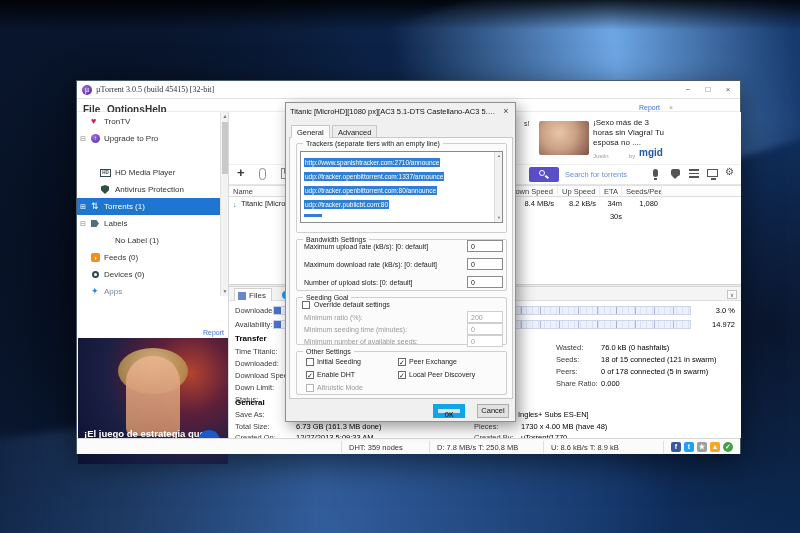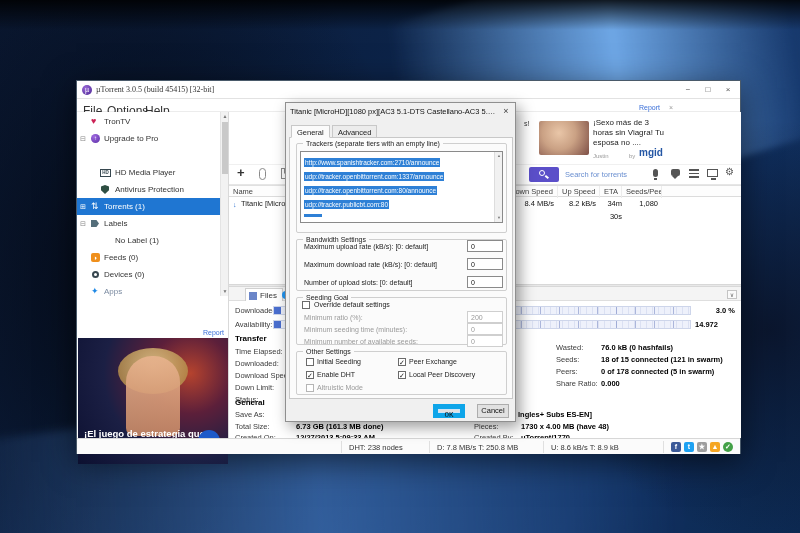--- a/index.html
+++ b/index.html
@@ -14,21 +14,21 @@
   .ws5{left:560px;top:120px;width:420px;height:420px;background:radial-gradient(closest-side,rgba(10,18,38,.85),rgba(10,18,38,0));}
 
   .appwin{position:absolute;left:76px;top:80px;width:665px;height:374px;background:#f0f0f0;
     border:1px solid #4a5a6a;box-shadow:0 8px 30px rgba(0,0,0,.55);}
   .t{position:absolute;white-space:nowrap;font-size:8px;line-height:10px;color:#222;}
   .titlebar{position:absolute;left:0;top:0;width:100%;height:18px;background:#fff;border-bottom:1px solid #e2e2e2;}
   .appicon{position:absolute;left:5px;top:4px;width:10px;height:10px;border-radius:50%;
     background:radial-gradient(circle at 35% 30%,#9a6ad8,#4a2492);color:#fff;font-size:7px;line-height:10px;text-align:center;}
   .wctl{position:absolute;top:3px;width:16px;height:12px;text-align:center;font-size:8px;color:#555;line-height:12px;}
   .menubar{position:absolute;left:0;top:18px;width:100%;height:13px;background:#fff;border-bottom:1px solid #ececec;}
-  .menuitem{position:absolute;top:4px;font-size:12px;color:#333;padding:1px 4px;}
+  .menuitem{position:absolute;top:4px;font-size:10px;color:#333;padding:1px 4px;font-weight:bold;}
 
   .sidebar{position:absolute;left:0;top:31px;width:152px;height:326px;background:#fff;border-right:1px solid #d9d9d9;}
   .sbrow{position:absolute;left:0;width:144px;height:17px;font-size:8px;color:#333;line-height:17px;overflow:hidden;}
   .sbrow .lab{position:absolute;top:0;}
   .sbsel{background:#1f76d2;color:#fff;}
   .exp{position:absolute;left:3px;top:0;font-size:7px;color:#888;line-height:17px;}
   .sbico{position:absolute;display:inline-block;}
   .sb-scroll{position:absolute;right:0;top:0;width:8px;height:184px;background:#f2f2f2;border-left:1px solid #e4e4e4;}
   .sb-thumb{position:absolute;left:1px;width:6px;background:#c9c9c9;}
   .arrbtn{position:absolute;left:0;width:8px;height:9px;font-size:5px;color:#777;text-align:center;line-height:9px;}
@@ -74,21 +74,21 @@
   .splitter{position:absolute;left:0;top:172px;width:512px;height:3px;background:#e8e8e8;border-top:1px solid #d8d8d8;border-bottom:1px solid #d8d8d8;}
   .tabsrow{position:absolute;left:0;top:175px;width:512px;height:14px;background:#f4f4f4;border-bottom:1px solid #dedede;}
   .dtab{position:absolute;top:1px;height:13px;font-size:8px;line-height:13px;padding:0 5px 0 14px;color:#333;}
   .dtab.active{background:#fff;border:1px solid #d0d0d0;border-bottom:none;}
   .ficon{position:absolute;left:3px;top:3px;width:8px;height:8px;background:#6b86c9;}
   .iicon{position:absolute;left:3px;top:3px;width:8px;height:8px;border-radius:50%;background:#2196f3;color:#fff;font-size:6px;line-height:8px;text-align:center;font-style:italic;}
   .chevbox{position:absolute;right:4px;top:3px;width:10px;height:9px;border:1px solid #c4c4c4;background:#fafafa;font-size:6px;line-height:8px;text-align:center;color:#666;}
 
   .detail{position:absolute;left:0;top:189px;width:512px;height:137px;background:#fff;}
   .dl{font-size:7.5px;color:#3c3c3c;}
-  .dv{font-size:7.5px;color:#000;font-weight:bold;}
+  .dv{font-size:7.5px;color:#000;}
   .dsec{font-size:8px;font-weight:bold;color:#000;}
   .bar{position:absolute;height:9px;border:1px solid #cdd5ea;background:#eef1fb;
     background-image:repeating-linear-gradient(90deg,rgba(90,110,180,.45) 0 1px,transparent 1px 19px),
                      repeating-linear-gradient(90deg,rgba(120,140,200,.16) 0 1px,transparent 1px 6px);}
   .bar::before{content:"";position:absolute;left:0;top:0;width:7px;height:100%;background:#4a6fd0;}
 
   .statusbar{position:absolute;left:0;top:357px;width:663px;height:16px;background:#fbfbfb;border-top:1px solid #d7d7d7;}
   .ssep{position:absolute;top:2px;width:1px;height:12px;background:#e0e0e0;}
   .sico{position:absolute;top:3px;width:10px;height:10px;border-radius:2px;color:#fff;font-size:7px;line-height:10px;text-align:center;font-weight:bold;}
 
@@ -245,42 +245,42 @@
         <span class="t" style="left:12px;top:2px;font-size:7.5px;max-width:262px;overflow:hidden;">Titanic [MicroHD][1080 px][AC3 5.1-DTS Castellano-AC3 5.1-Ingles+Subs ES-EN]</span>
         <span class="rcell" style="left:277px;width:52px;">8.4 MB/s</span>
         <span class="rcell" style="left:329px;width:42px;">8.2 kB/s</span>
         <span class="rcell" style="left:371px;width:26px;">34m 30s</span>
         <span class="rcell" style="left:397px;width:36px;">1,080</span>
       </div>
 
       <div class="splitter"></div>
 
       <div class="tabsrow">
-        <div class="dtab active" style="left:16px;">
+        <div class="dtab active" style="left:5px;">
           <span class="ficon"></span>
           <span>Files</span>
         </div>
         <div class="dtab" style="left:50px;">
           <span class="iicon">i</span>
           <span>Info</span>
         </div>
         <div class="chevbox">∨</div>
       </div>
 
       <div class="detail">
         <div class="t dl" style="left:6px;top:5px;">Downloaded:</div>
         <div class="bar" style="left:44px;top:5px;width:418px;"></div>
         <div class="t dv" style="left:466px;top:5px;width:40px;text-align:right;">3.0 %</div>
 
         <div class="t dl" style="left:6px;top:19px;">Availability:</div>
         <div class="bar" style="left:44px;top:19px;width:418px;"></div>
-        <div class="t dv" style="left:466px;top:19px;width:40px;">14.972</div>
+        <div class="t dv" style="left:466px;top:19px;width:40px;text-align:right;">14.972</div>
 
         <div class="t dsec" style="left:6px;top:33px;">Transfer</div>
-        <div class="t dl" style="left:6px;top:46px;">Time Elapsed:</div>
+        <div class="t dl" style="left:6px;top:46px;">Time Titanic:</div>
         <div class="t dl" style="left:6px;top:58px;">Downloaded:</div>
         <div class="t dl" style="left:6px;top:70px;">Download Speed:</div>
         <div class="t dl" style="left:6px;top:82px;">Down Limit:</div>
         <div class="t dl" style="left:6px;top:94px;">Status:</div>
 
         <div class="t dl" style="left:327px;top:42px;">Wasted:</div>
         <div class="t dv" style="left:372px;top:42px;">76.0 kB (0 hashfails)</div>
         <div class="t dl" style="left:327px;top:54px;">Seeds:</div>
         <div class="t dv" style="left:372px;top:54px;">18 of 15 connected (121 in swarm)</div>
         <div class="t dl" style="left:327px;top:66px;">Peers:</div>
@@ -299,21 +299,21 @@
 
         <div class="t dl" style="left:6px;top:132px;">Created On:</div>
         <div class="t dv" style="left:67px;top:132px;">12/27/2013 5:09:33 AM</div>
         <div class="t dl" style="left:245px;top:132px;">Created By:</div>
         <div class="t dv" style="left:292px;top:132px;">uTorrent/1770</div>
       </div>
     </div>
 
     <div class="statusbar">
       <div class="ssep" style="left:264px;"></div>
-      <div class="t" style="left:272px;top:4px;font-size:7.5px;color:#333;">DHT: 238 nodes</div>
+      <div class="t" style="left:272px;top:4px;font-size:7.5px;color:#333;">DHT: 359 nodes</div>
       <div class="ssep" style="left:352px;"></div>
       <div class="t" style="left:360px;top:4px;font-size:7.5px;color:#333;">D: 7.8 MB/s T: 250.8 MB</div>
       <div class="ssep" style="left:466px;"></div>
       <div class="t" style="left:474px;top:4px;font-size:7.5px;color:#333;">U: 8.6 kB/s T: 8.9 kB</div>
       <div class="ssep" style="left:586px;"></div>
       <div class="sico" style="left:594px;background:#3b5998;">f</div>
       <div class="sico" style="left:607px;background:#1da1f2;">t</div>
       <div class="sico" style="left:620px;background:#9e9e9e;">★</div>
       <div class="sico" style="left:633px;background:#f5a623;">▲</div>
       <div class="sico" style="left:646px;background:#43a047;border-radius:50%;">✓</div>

